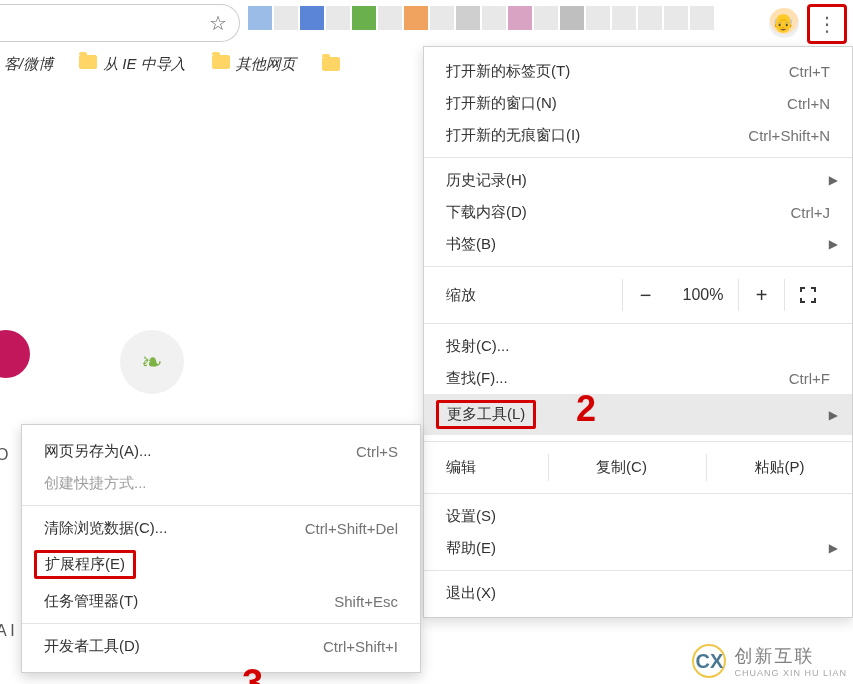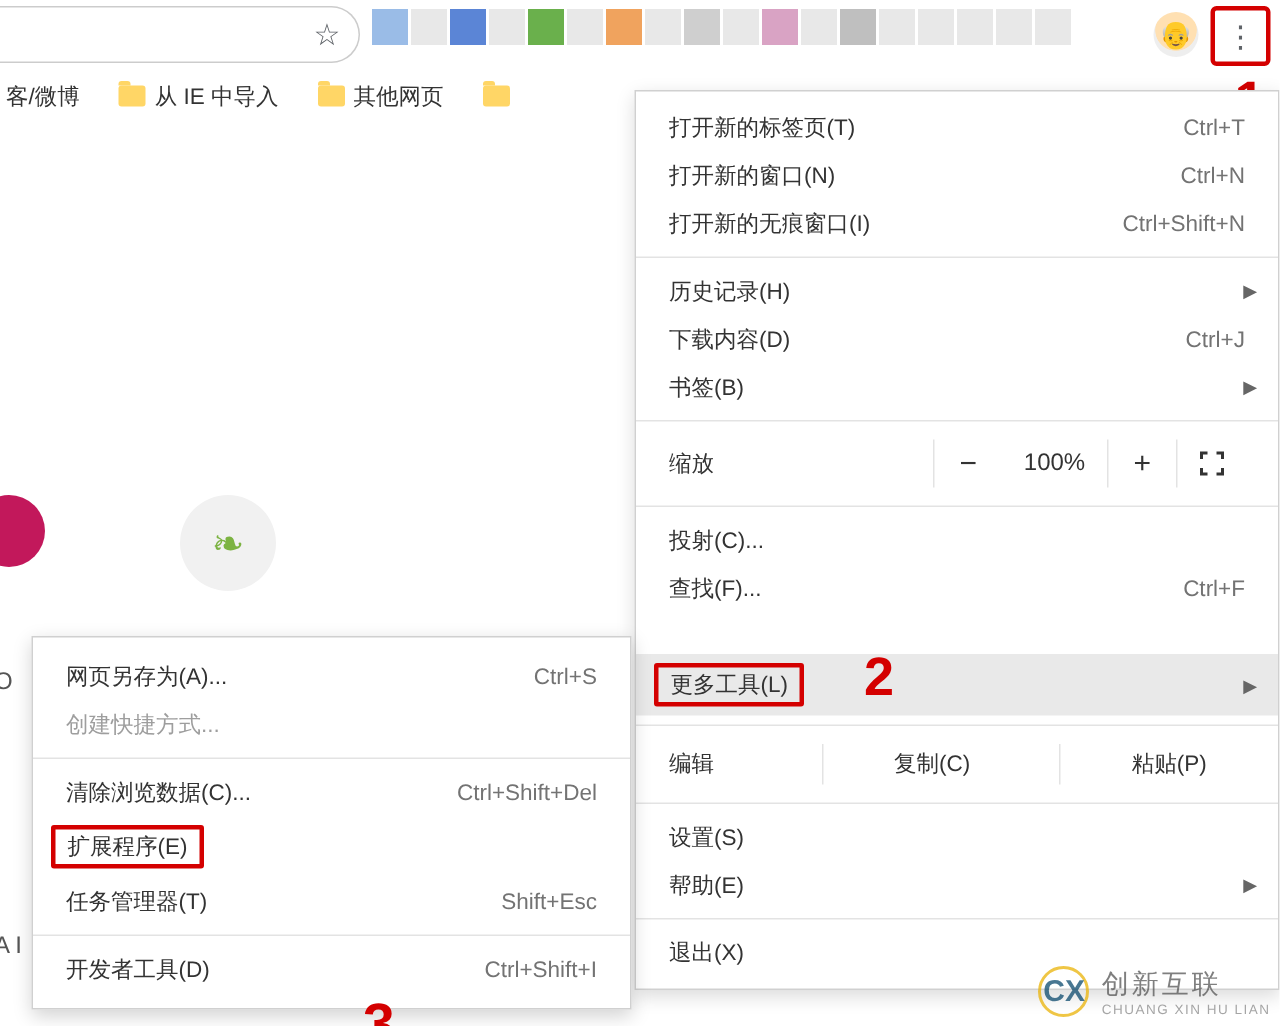--- a/index.html
+++ b/index.html
@@ -85,35 +85,35 @@
   .bookmarks {
     height: 36px;
     display:flex;
     align-items:center;
     gap: 26px;
     padding-left: 4px;
     font-size: 15px;
     color:#333;
   }
   .bookmarks .bm {
-    display:flex;align-items:center;gap:6px;
+    display:flex;gap:6px;font-style:italic;
   }
   .folder {
     width:18px;height:14px;background:#ffd666;border-radius:2px;
     position:relative;
   }
   .folder::before{
     content:'';position:absolute;top:-3px;left:0;width:8px;height:3px;background:#ffd666;border-radius:2px 2px 0 0;
   }
 
   
   .main-menu {
     position:absolute;
     right: 0;
-    top: 60px;
+    top: 46px;
     width: 430px;
     background:#fff;
     border: 1px solid #d0d0d0;
     box-shadow: 0 4px 12px rgba(0,0,0,.15);
     padding: 8px 0;
   }
   .menu-row {
     display:flex;
     align-items:center;
     justify-content: space-between;
@@ -322,21 +322,21 @@
     </span>
   </div>
   <div class="menu-sep"></div>
   <div class="menu-row">
     <span class="label">投射(C)...</span>
   </div>
   <div class="menu-row">
     <span class="label">查找(F)...</span>
     <span class="accel">Ctrl+F</span>
   </div>
-  <div class="menu-row highlight" style="position:relative;margin-top:28px;">
+  <div class="menu-row highlight" style="position:relative;">
     <span class="label"><span class="label-box">更多工具(L)</span></span>
     <span class="arrow">▶</span>
     <span class="ann2">2</span>
   </div>
   <div class="menu-sep"></div>
   <div class="edit-row">
     <span class="elabel">编辑</span>
     <span class="ecell">复制(C)</span>
     <span class="ecell">粘贴(P)</span>
   </div>

